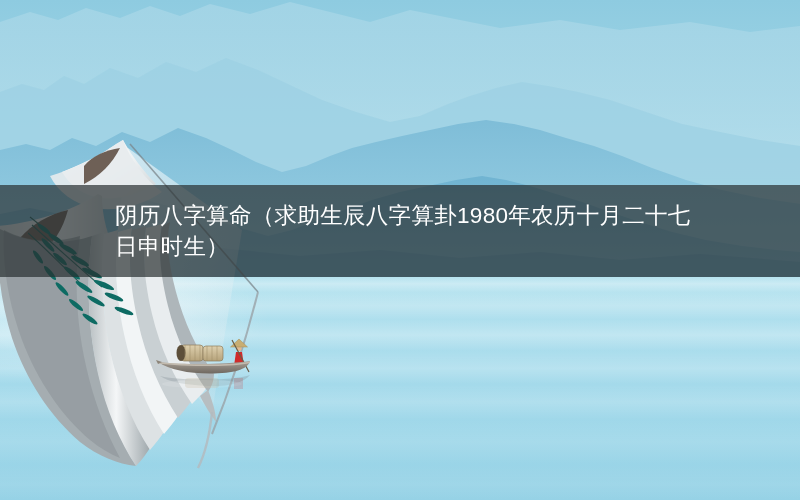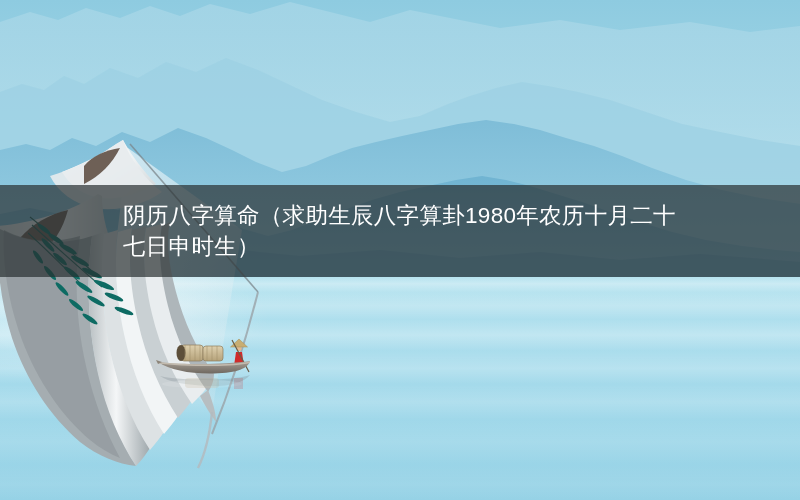--- a/index.html
+++ b/index.html
@@ -104,21 +104,21 @@
     display: flex;
     align-items: center;
   }
   .title-text {
     color: #ffffff;
     font-size: 22.5px;
     line-height: 31px;
     letter-spacing: 0.3px;
     padding-left: 107px;
     padding-right: 95px;
-    margin: 16px;
+    margin: 8px;
     font-weight: 400;
     text-align: left;
     font-family: "Liberation Sans", "DejaVu Sans", sans-serif;
   }
 </style>
 </head>
 <body>
 
 <div id="stage">
 

